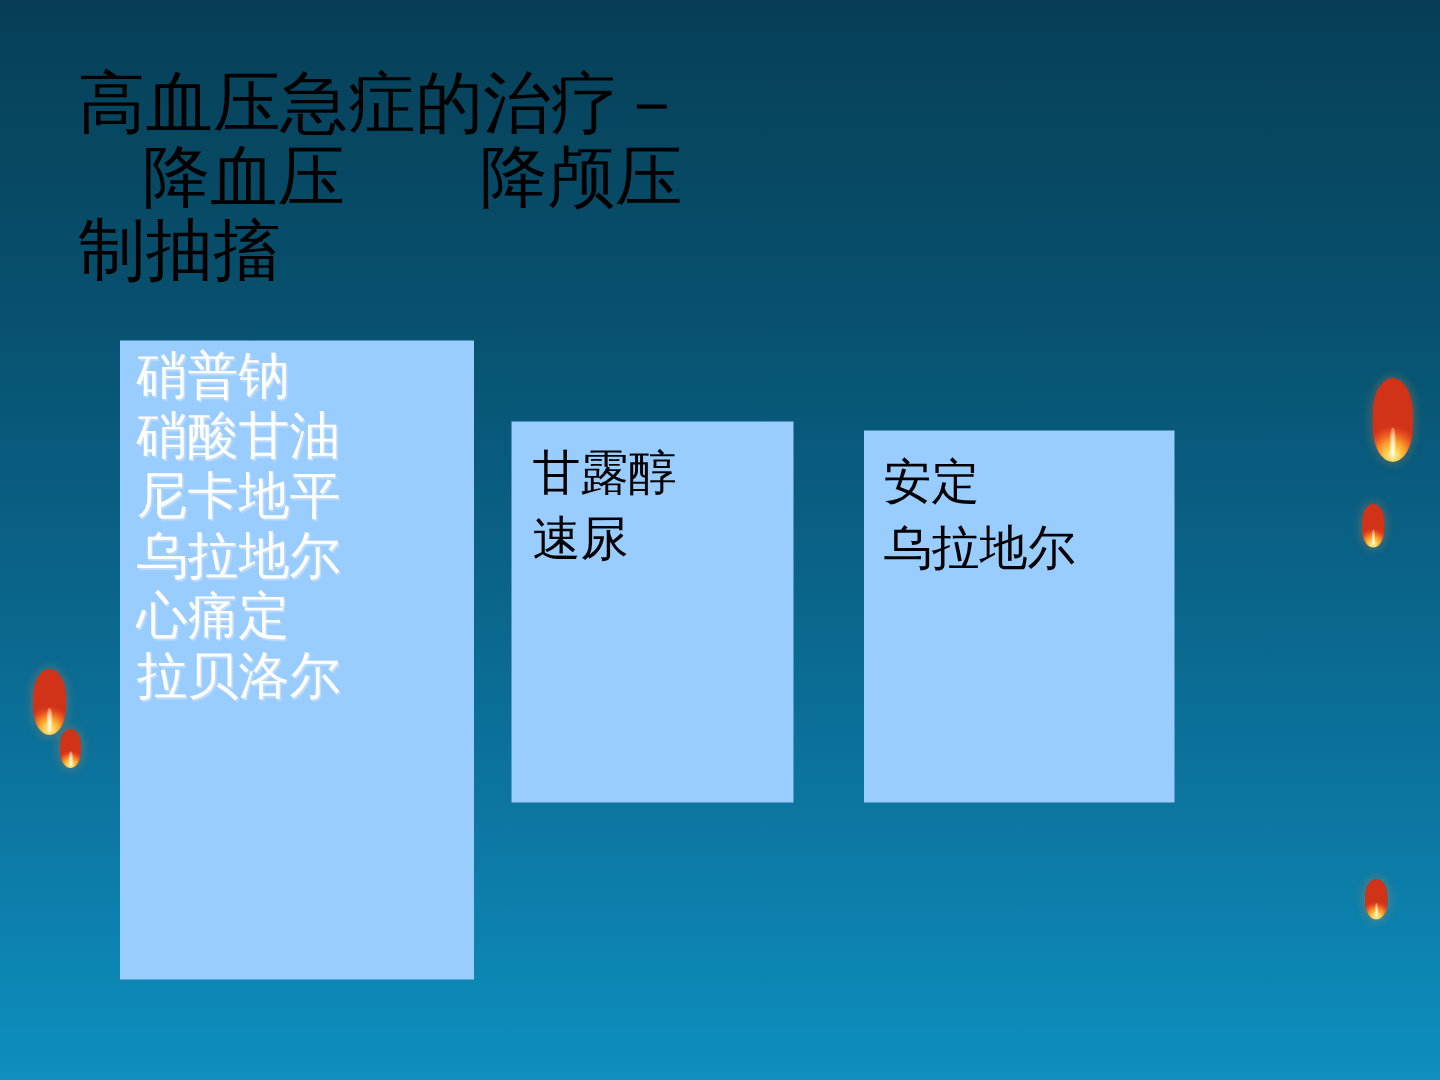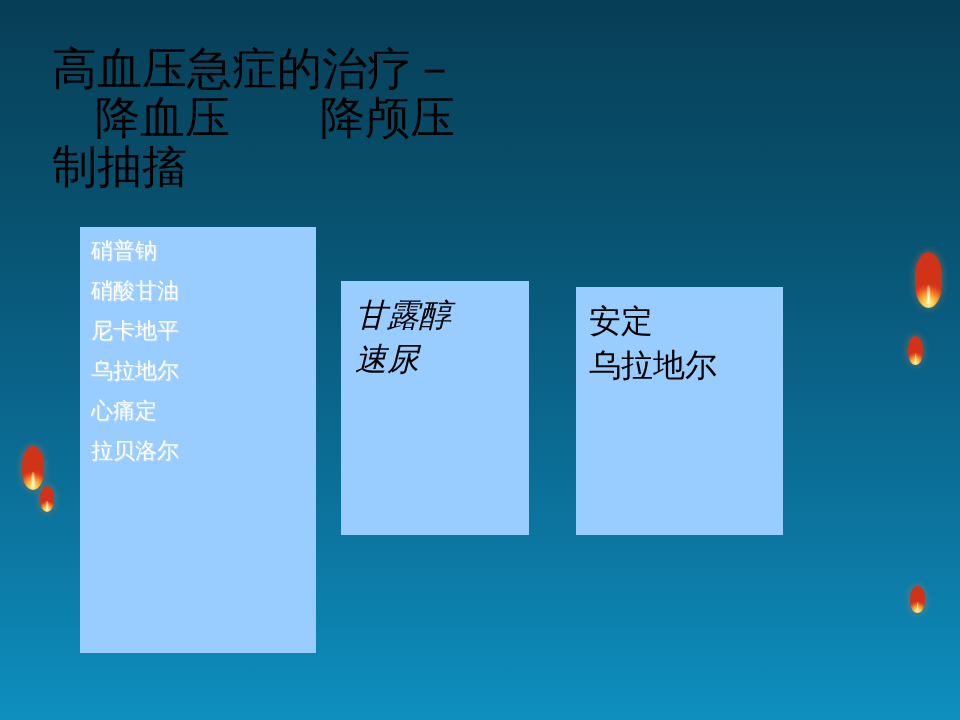--- a/index.html
+++ b/index.html
@@ -55,40 +55,39 @@
     top: 227px;
     width: 236px;
     height: 426px;
   }
   #box-drugs .box-lines {
     position: absolute;
     left: 11px;
     top: 4px;
     right: 4px;
     color: #ffffff;
-    font-size: 22px;
+    font-size: 34px;
     line-height: 40px;
     text-shadow: 1px 1px 1px rgba(200,225,250,0.85);
   }
 
   #box-mannitol {
     left: 341px;
     top: 281px;
     width: 188px;
     height: 254px;
   }
   #box-mannitol .box-lines {
     position: absolute;
     left: 14px;
     top: 12px;
     right: 4px;
     color: #000000;
     font-size: 32px;
     line-height: 44px;
-    font-style: italic;
   }
 
   #box-sedatives {
     left: 576px;
     top: 287px;
     width: 207px;
     height: 248px;
   }
   #box-sedatives .box-lines {
     position: absolute;

